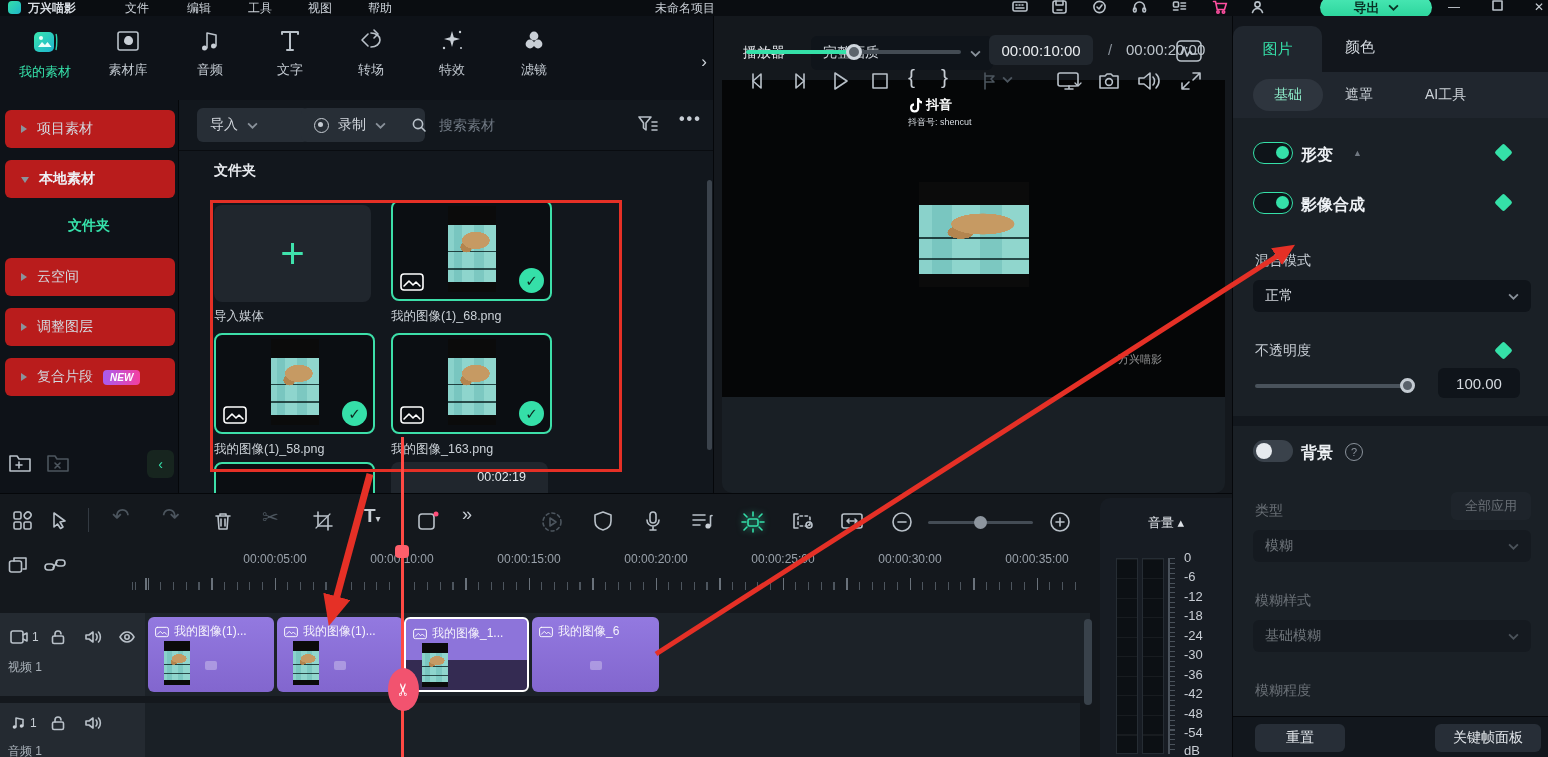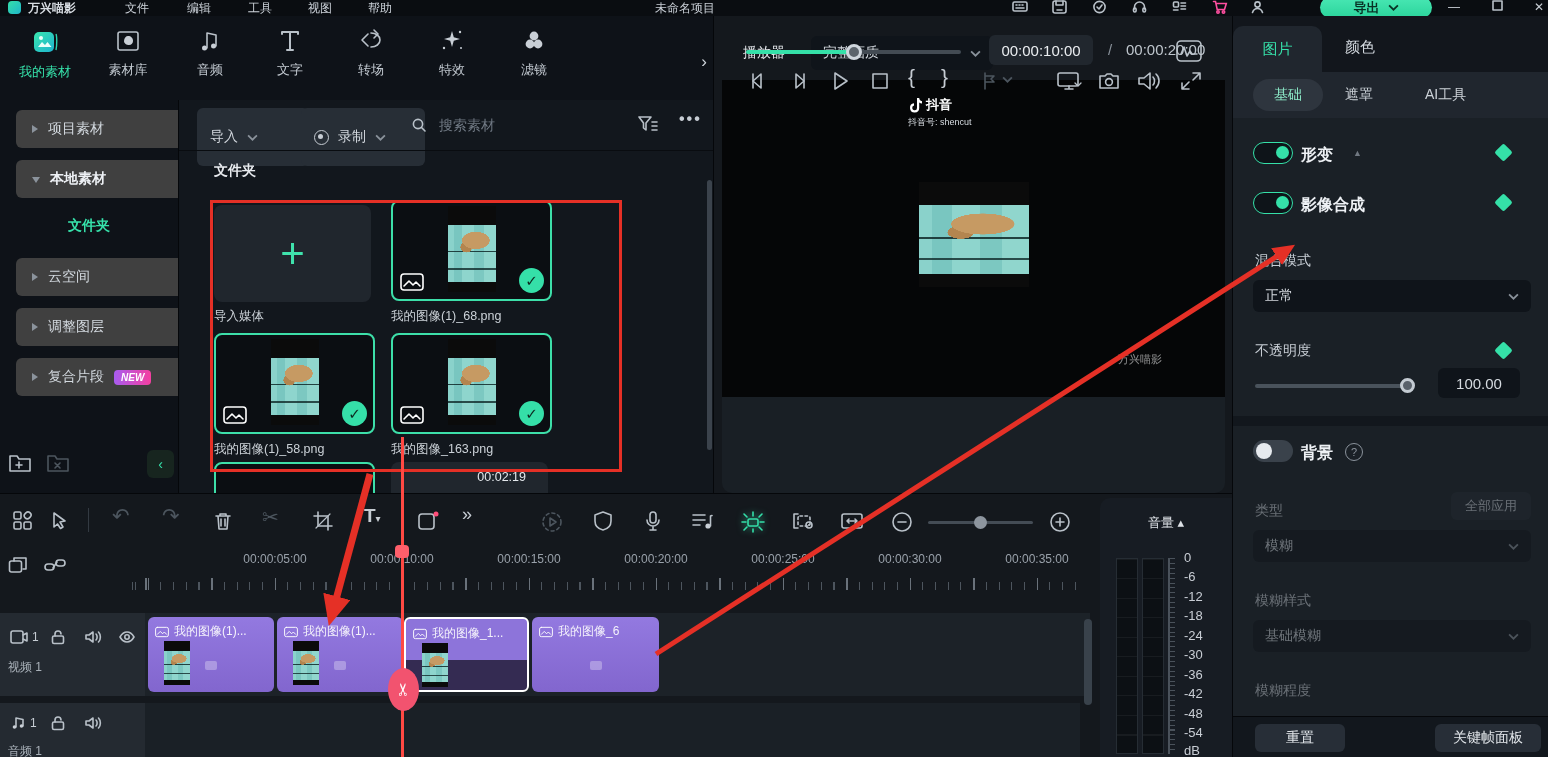--- a/index.html
+++ b/index.html
@@ -27,34 +27,34 @@
 
   
   .navtabs{position:absolute;left:0;top:16px;width:713px;height:84px;background:#0e1218;border-bottom:1px solid #070a0d;}
   .ntab{position:absolute;top:12px;width:80px;height:62px;display:flex;flex-direction:column;align-items:center;gap:7px;}
   .ntab .lbl{font-size:13px;color:#c3cad1;}
   .ntab.active .lbl{color:#36e2ab;}
   .nav-chev{position:absolute;right:6px;top:36px;color:#cfd5db;font-size:17px;}
 
   
   .sidebar{position:absolute;left:0;top:100px;width:178px;height:393px;background:#0e1218;}
-  .sitem{position:absolute;left:16px;width:170px;height:38px;background:#404040;border-radius:6px;
+  .sitem{position:absolute;left:5px;width:170px;height:38px;background:#b91c1c;border-radius:6px;
          display:flex;align-items:center;font-size:14px;color:#d3d9df;}
   .sitem .tri{width:0;height:0;margin:0 10px 0 16px;border-left:6px solid #8b939c;border-top:4px solid transparent;border-bottom:4px solid transparent;}
   .sitem.exp .tri{border-left:4px solid transparent;border-right:4px solid transparent;border-top:6px solid #8b939c;border-bottom:none;margin-top:2px;}
   .schild{position:absolute;left:0;width:178px;text-align:center;font-size:14px;font-weight:bold;color:#36e2ab;}
   .new-badge{margin-left:10px;font-size:10px;font-weight:bold;font-style:italic;color:#fff;
       background:linear-gradient(90deg,#a85cf0,#f43fa0);padding:2px 7px;border-radius:4px;}
   .collapse-btn{position:absolute;left:147px;top:350px;width:27px;height:28px;border-radius:6px;
       background:#17251f;color:#36e2ab;font-size:14px;display:flex;align-items:center;justify-content:center;}
 
   
   .media{position:absolute;left:178px;top:100px;width:535px;height:393px;background:#12171d;border-left:1px solid #05070a;}
   .mbtn{position:absolute;top:8px;height:34px;background:#272e36;border-radius:6px;display:flex;align-items:center;
-        gap:9px;font-size:14px;color:#d2d7dd;padding:12px 13px;}
+        gap:9px;font-size:14px;color:#d2d7dd;padding:0 13px;}
   .rec-dot{width:13px;height:13px;border:1.5px solid #c6ccd3;border-radius:50%;position:relative;}
   .rec-dot::after{content:"";position:absolute;left:3px;top:3px;width:5px;height:5px;border-radius:50%;background:#c6ccd3;}
   .search{position:absolute;left:232px;top:8px;height:34px;display:flex;align-items:center;gap:10px;}
   .search input{background:transparent;border:none;outline:none;color:#d5dae0;font-size:14px;width:150px;
         font-family:inherit;}
   .search input::placeholder{color:#707984;}
   .mtool-div{position:absolute;left:0;top:50px;width:535px;height:1px;background:#090c10;}
   .msec{position:absolute;left:35px;top:62px;font-size:14px;font-weight:bold;color:#e8ebef;}
   .tile{position:absolute;width:157px;height:97px;border-radius:8px;background:#0b0e12;}
   .tile.import{background:#20262d;display:flex;align-items:center;justify-content:center;}

